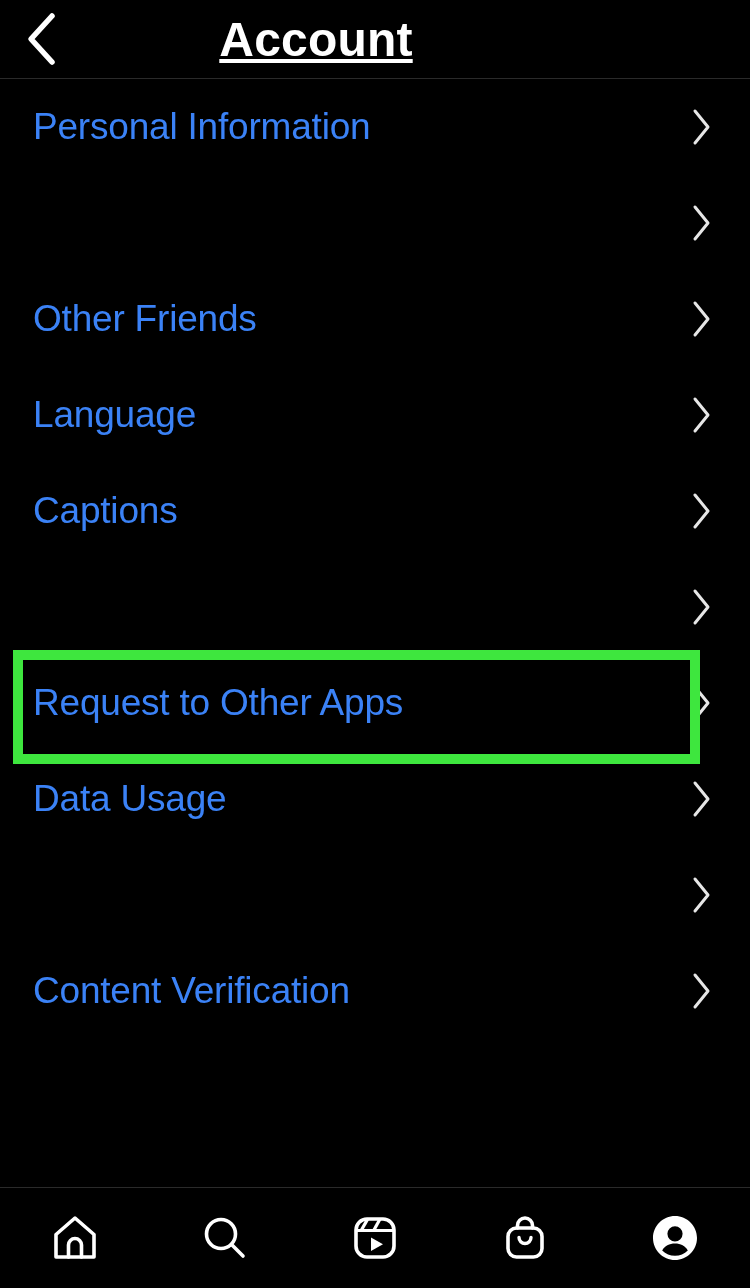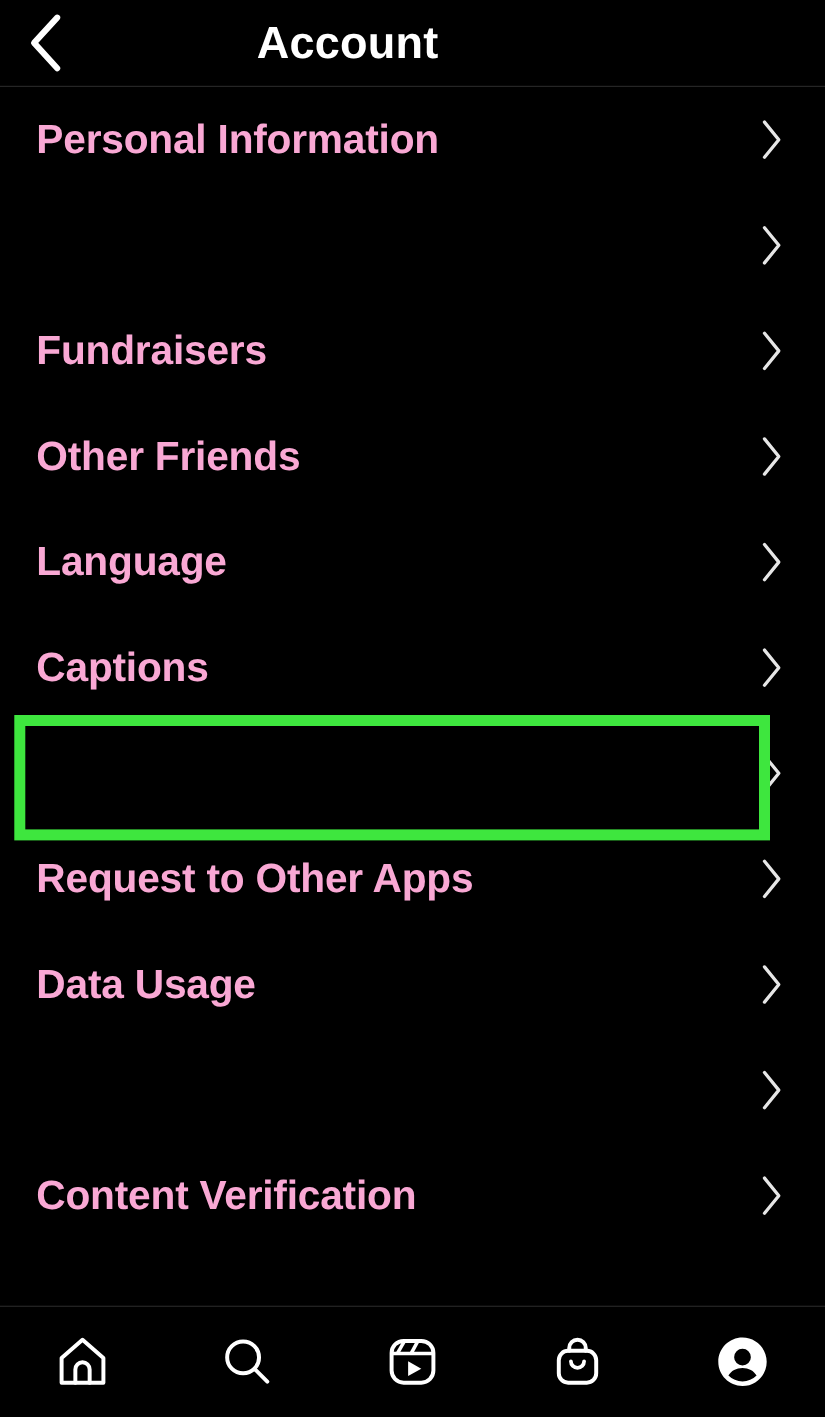--- a/index.html
+++ b/index.html
@@ -28,46 +28,47 @@
     width:66px; height:78px;
     display:flex; align-items:center; justify-content:center;
     cursor:pointer;
   }
   .back-btn svg { display:block; }
   .header-title {
     position:absolute; left:0; top:0;
     width:632px; height:78px;
     display:flex; align-items:center; justify-content:center;
     color:#fff;
-    font-size:41px;
+    font-size:48px;
     font-weight:bold;
     letter-spacing:0.2px;
+    text-decoration:underline;
   }
 
   
   .list-viewport {
     position:absolute; left:0; top:79px;
     width:750px; height:1108px;
     overflow:hidden;
   }
   .list {
     position:relative;
     width:750px;
   }
   .row {
     position:relative;
     width:750px; height:96px;
     display:flex; align-items:center;
     cursor:pointer;
   }
   .row-label {
     position:absolute; left:33px;
-    color:#f9a8d4;
+    color:#3b82f6;
     font-size:37px;
-    font-weight:700;
+    font-weight:400;
     letter-spacing:-0.2px;
     white-space:nowrap;
   }
   .row-chevron {
     position:absolute; right:36px;
     width:24px; height:40px;
     display:flex; align-items:center; justify-content:center;
   }
   .row-chevron svg { display:block; }
 
@@ -125,28 +126,20 @@
           </div>
         </div>
         <div class="row">
           <div class="row-chevron">
             <svg width="22" height="38" viewBox="0 0 22 38" fill="none">
               <path d="M4 3 L17 19 L4 35" stroke="#e6e6e6" stroke-width="3" stroke-linecap="round" stroke-linejoin="round"></path>
             </svg>
           </div>
         </div>
         <div class="row">
-          <div class="row-label">Fundraisers</div>
-          <div class="row-chevron">
-            <svg width="22" height="38" viewBox="0 0 22 38" fill="none">
-              <path d="M4 3 L17 19 L4 35" stroke="#e6e6e6" stroke-width="3" stroke-linecap="round" stroke-linejoin="round"></path>
-            </svg>
-          </div>
-        </div>
-        <div class="row">
           <div class="row-label">Other Friends</div>
           <div class="row-chevron">
             <svg width="22" height="38" viewBox="0 0 22 38" fill="none">
               <path d="M4 3 L17 19 L4 35" stroke="#e6e6e6" stroke-width="3" stroke-linecap="round" stroke-linejoin="round"></path>
             </svg>
           </div>
         </div>
         <div class="row">
           <div class="row-label">Language</div>
           <div class="row-chevron">

